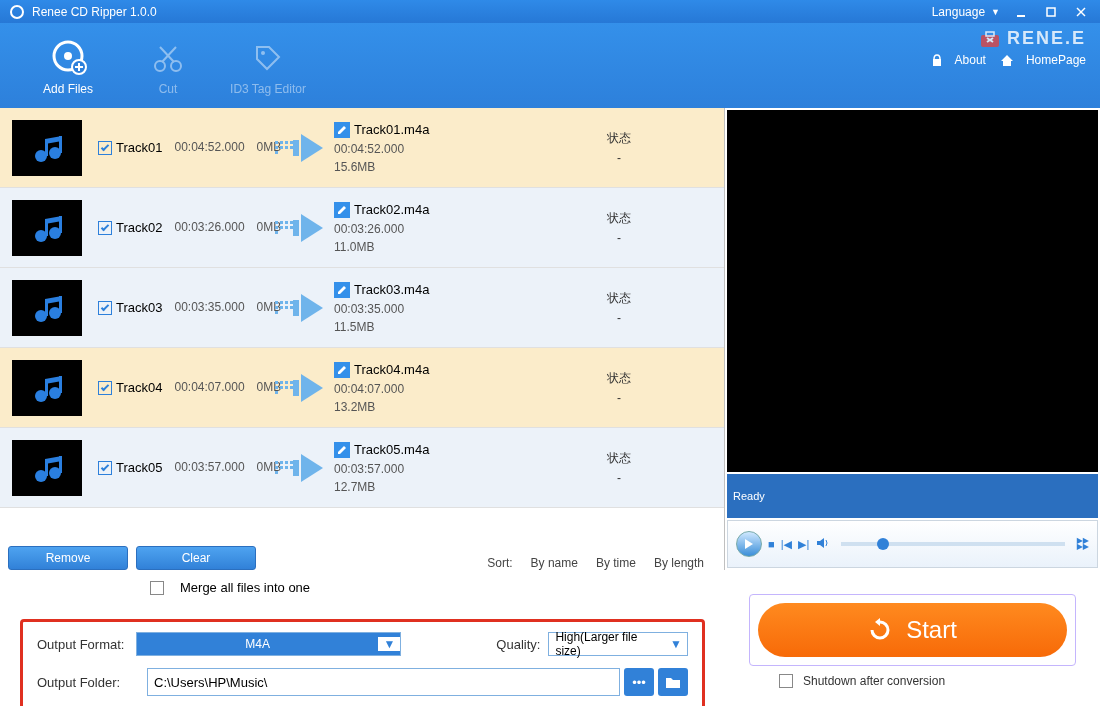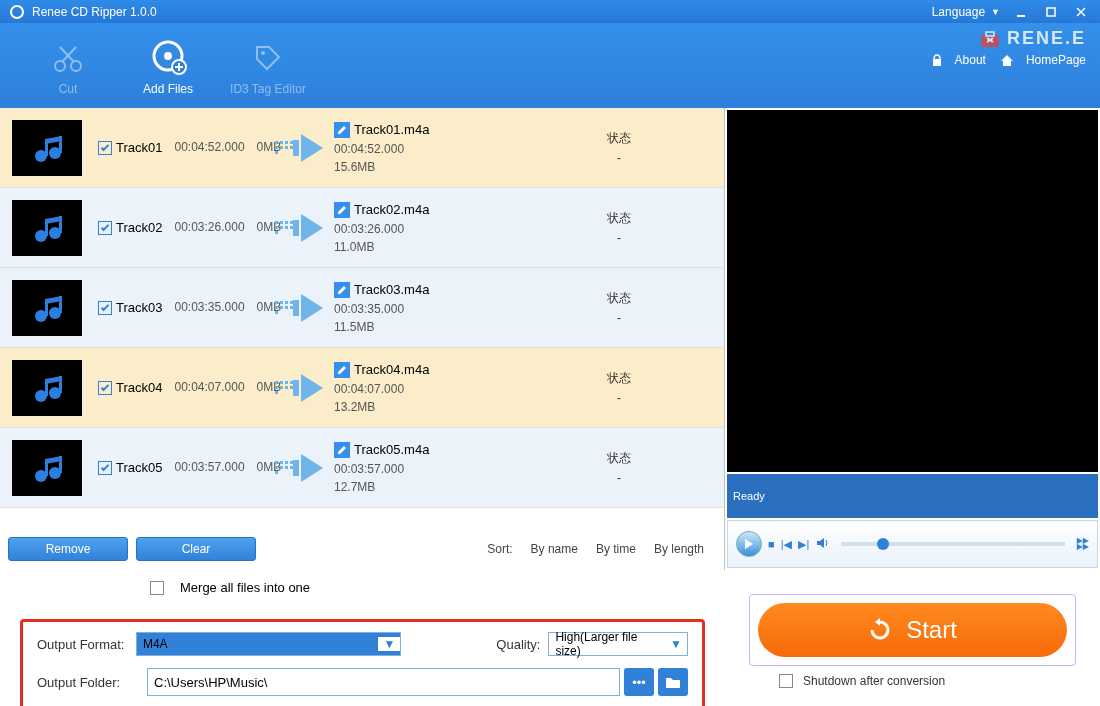--- a/index.html
+++ b/index.html
@@ -47,21 +47,21 @@
 .arrow .dots { width:18px; display:flex; flex-wrap:wrap; gap:2px; }
 .arrow .dot { width:3px; height:3px; background:#6fb4eb; }
 .arrow .tri { width:0; height:0; border-top:14px solid transparent; border-bottom:14px solid transparent; border-left:22px solid #6fb4eb; margin-left:2px;}
 .arrow .tribody { width:6px; height:16px; background:#6fb4eb; }
 .col2 { width:180px; display:flex; flex-direction:column; gap:4px; }
 .edit-line { display:flex; align-items:center; gap:4px;}
 .edit-icon { width:16px; height:16px; background:#3490ea; display:flex; align-items:center; justify-content:center;}
 .status { flex:1; text-align:center; font-size:12px; color:#333;}
 .status .dash { margin-top:4px; display:block;}
 
-.list-footer { height:42px; display:flex; align-items:center; padding:0 8px; gap:8px; background:#fff;}
+.list-footer { height:42px; display:flex; align-items:flex-end; padding:0 8px; gap:8px; background:#fff;}
 .btn { height:24px; background:linear-gradient(#4ea3f0,#3181d8); border:1px solid #2b6fbf; color:#fff; font-size:12px; border-radius:3px; cursor:pointer; padding:0 20px;}
 .btn.wide { width:120px;}
 .list-footer .sort-area { margin-left:auto; display:flex; gap:18px; font-size:12px; color:#444; padding-right:12px;}
 
 
 .preview { width:375px; background:#fff; display:flex; flex-direction:column;}
 .preview .video { flex:1; background:#000; margin:2px;}
 .preview .ready { background:#2b6fbf; color:#fff; font-size:11px; padding:16px 6px; margin:0 2px;}
 .preview .controls { height:48px; display:flex; align-items:center; padding:0 8px; gap:6px; background:linear-gradient(#fff,#eaf2fb); margin:2px; border:1px solid #ccd6e0;}
 .play-btn { width:26px; height:26px; border:1px solid #7aa; border-radius:50%; background:linear-gradient(#cfe8ff,#3a8ed8); display:flex; align-items:center; justify-content:center;}
@@ -73,21 +73,21 @@
 
 .bottom { height:134px; display:flex; padding:4px 0;}
 .bottom-left { width:725px; padding:6px 20px; position:relative;}
 .merge-line { display:flex; align-items:center; gap:16px; padding-left:130px; margin-bottom:24px;}
 .merge-box { width:14px; height:14px; border:1px solid #888; background:#fff;}
 .red-box { border:3px solid #e03020; border-radius:4px; padding:10px 14px 14px; }
 .form-row { display:flex; align-items:center; margin-bottom:12px;}
 .form-row label { width:110px; font-size:13px; color:#333;}
 .combo { height:24px; border:1px solid #7fb0e0; display:flex; align-items:center; background:#fff; font-size:12px; cursor:pointer;}
 .combo.fmt { width:295px; background:#3181d8; color:#fff;}
-.combo.fmt .val { background:#3181d8; color:#000000; padding:0 6px; flex:1;}
+.combo.fmt .val { background:#3181d8; color:#ffffff; padding:0 6px; flex:1;text-align:center;}
 .combo .caret { width:22px; text-align:center; color:#3181d8;}
 .combo.fmt .caret { background:#fff;}
 .qlabel { width:60px; text-align:right; margin-left:40px; margin-right:8px;}
 .combo.q { width:155px;}
 .combo.q .val { padding:0 6px; flex:1;}
 .folder-input { flex:1; height:28px; border:1px solid #7fb0e0; padding:0 6px; font-size:13px; background:#fff;}
 .folder-btn { width:30px; height:28px; background:#3181d8; color:#fff; display:flex; align-items:center; justify-content:center; margin-left:4px; cursor:pointer; border-radius:3px;}
 
 .bottom-right { width:375px; padding:6px 24px; position:relative;}
 .start-border { border:1px solid #c4b5fd; border-radius:4px; padding:8px; margin-top:14px;}
@@ -121,42 +121,42 @@
     <div class="win-btn">
         <svg width="12" height="12">
           <line x1="2" y1="2" x2="10" y2="10" stroke-width="1.5"></line>
           <line x1="10" y1="2" x2="2" y2="10" stroke-width="1.5"></line>
         </svg>
       </div>
   </div>
 </div>
 
 <div class="toolbar">
-  <div class="tool-btn disabled">
-    <div class="icon-wrap">
-      <svg width="34" height="34" viewBox="0 0 34 34">
-          <circle cx="9" cy="25" r="5" fill="none" stroke="#fff" stroke-width="2"></circle>
-          <circle cx="25" cy="25" r="5" fill="none" stroke="#fff" stroke-width="2"></circle>
-          <line x1="11" y1="21" x2="25" y2="6" stroke="#fff" stroke-width="2"></line>
-          <line x1="23" y1="21" x2="9" y2="6" stroke="#fff" stroke-width="2"></line>
-        </svg>
-    </div>
-    <span>Cut</span>
-  </div>
   <div class="tool-btn">
     <div class="icon-wrap">
       <svg width="38" height="38" viewBox="0 0 38 38">
           <circle cx="19" cy="17" r="14" fill="none" stroke="#fff" stroke-width="3"></circle>
           <circle cx="19" cy="17" r="4" fill="#fff"></circle>
           <circle cx="30" cy="28" r="7" fill="#2d80db" stroke="#fff" stroke-width="2"></circle>
           <line x1="30" y1="24" x2="30" y2="32" stroke="#fff" stroke-width="2"></line>
           <line x1="26" y1="28" x2="34" y2="28" stroke="#fff" stroke-width="2"></line>
         </svg>
     </div>
     <span>Add Files</span>
+  </div>
+  <div class="tool-btn disabled">
+    <div class="icon-wrap">
+      <svg width="34" height="34" viewBox="0 0 34 34">
+          <circle cx="9" cy="25" r="5" fill="none" stroke="#fff" stroke-width="2"></circle>
+          <circle cx="25" cy="25" r="5" fill="none" stroke="#fff" stroke-width="2"></circle>
+          <line x1="11" y1="21" x2="25" y2="6" stroke="#fff" stroke-width="2"></line>
+          <line x1="23" y1="21" x2="9" y2="6" stroke="#fff" stroke-width="2"></line>
+        </svg>
+    </div>
+    <span>Cut</span>
   </div>
   <div class="tool-btn disabled">
     <div class="icon-wrap">
       <svg width="34" height="34" viewBox="0 0 34 34">
           <path d="M6 6 L18 6 L28 16 L16 28 L6 18 Z" fill="none" stroke="#fff" stroke-width="2"></path>
           <circle cx="12" cy="12" r="2" fill="#fff"></circle>
         </svg>
     </div>
     <span>ID3 Tag Editor</span>
   </div>

